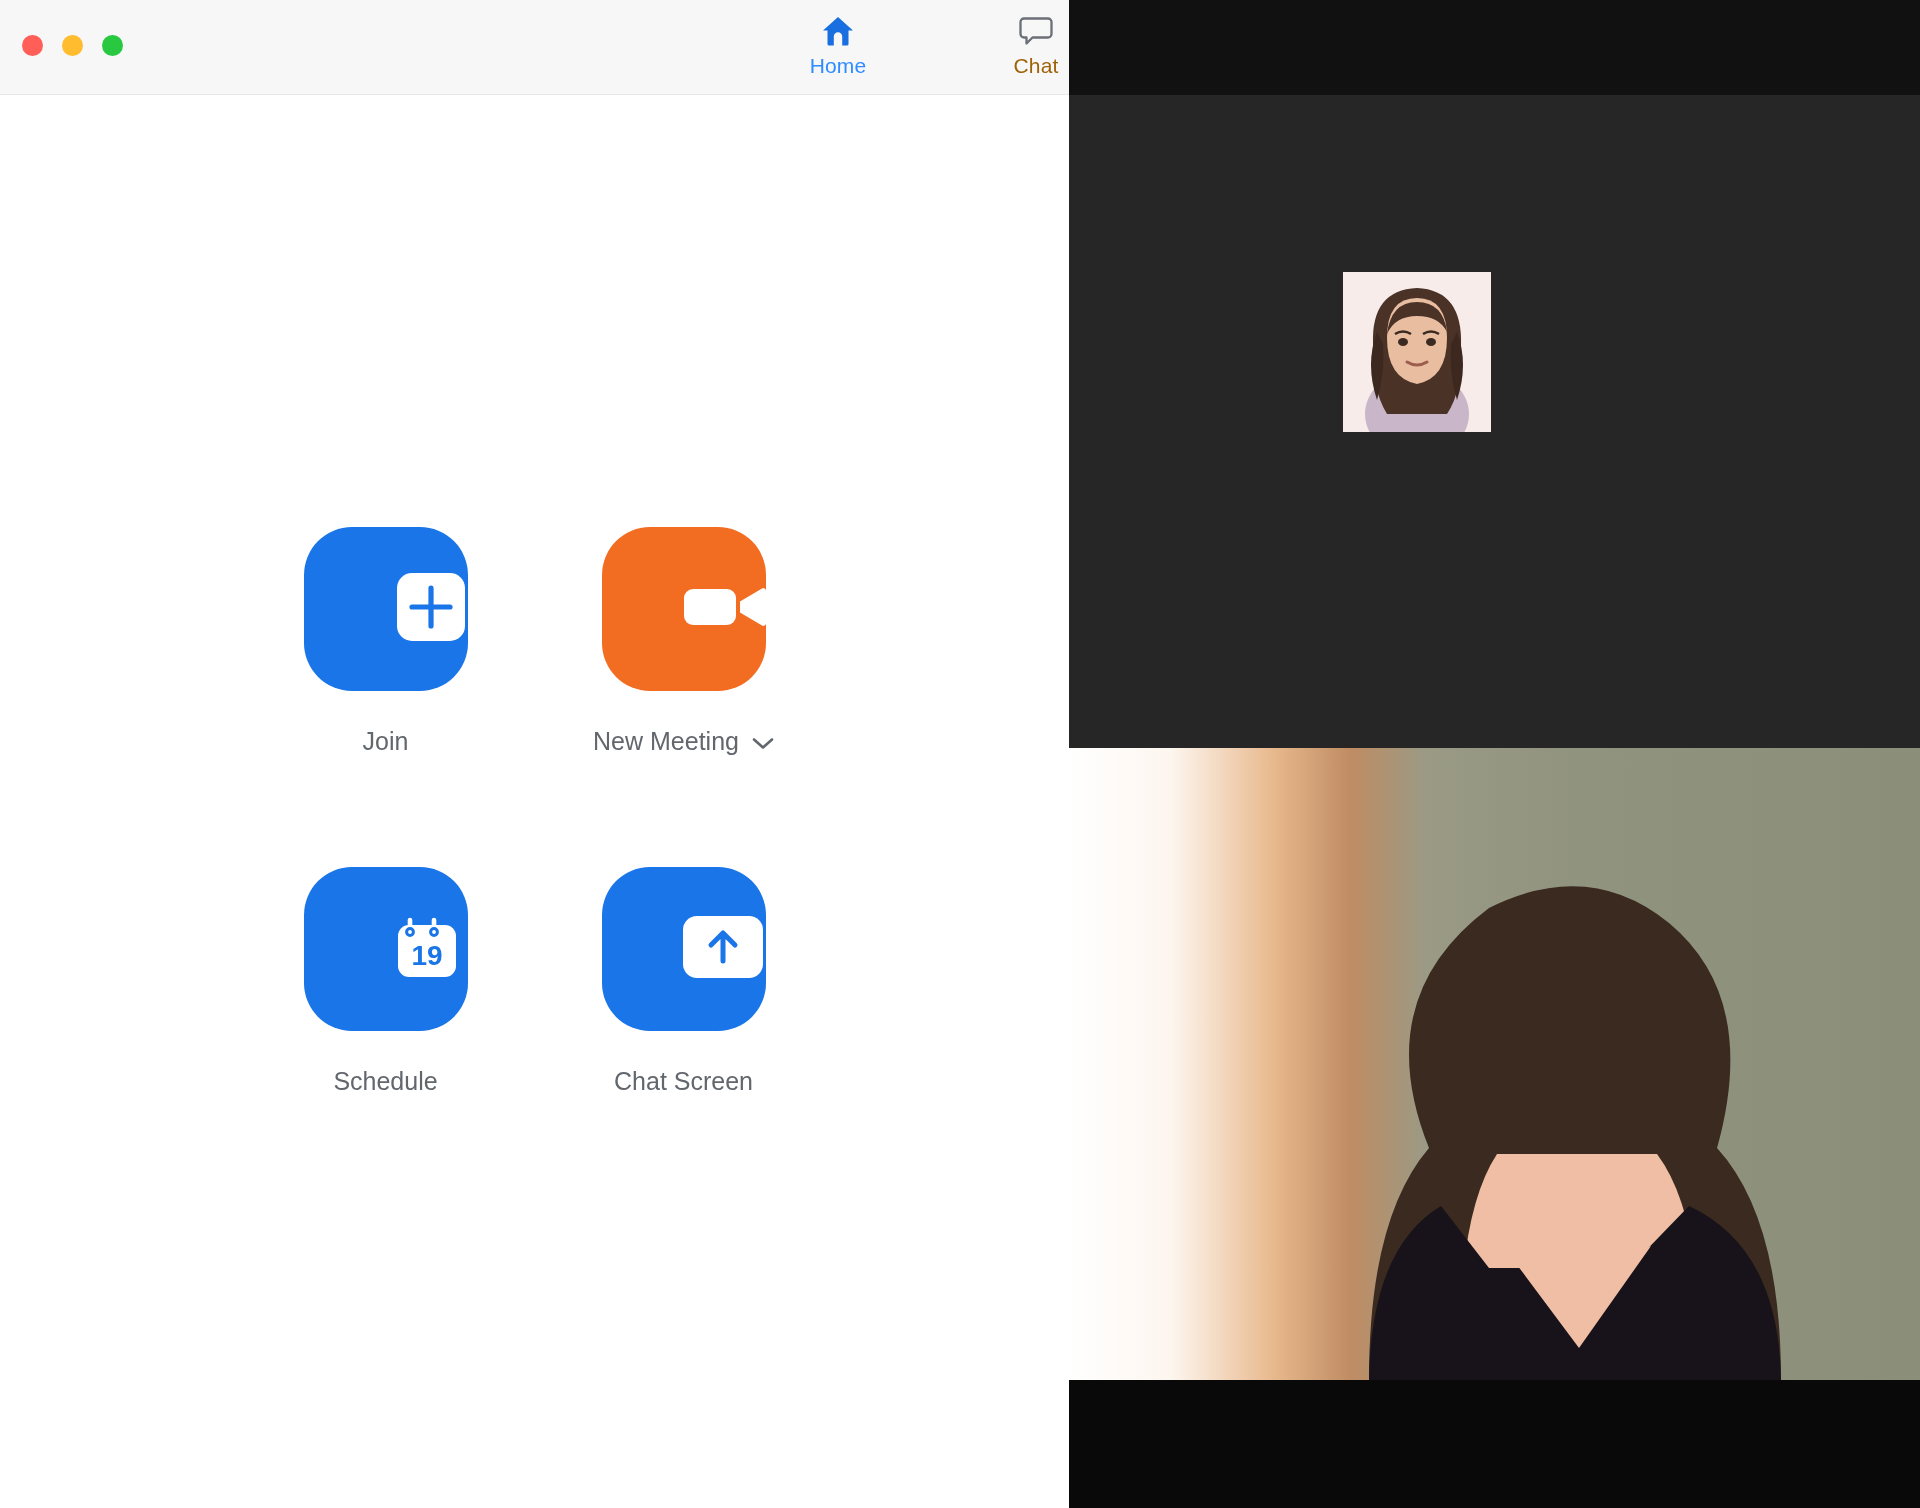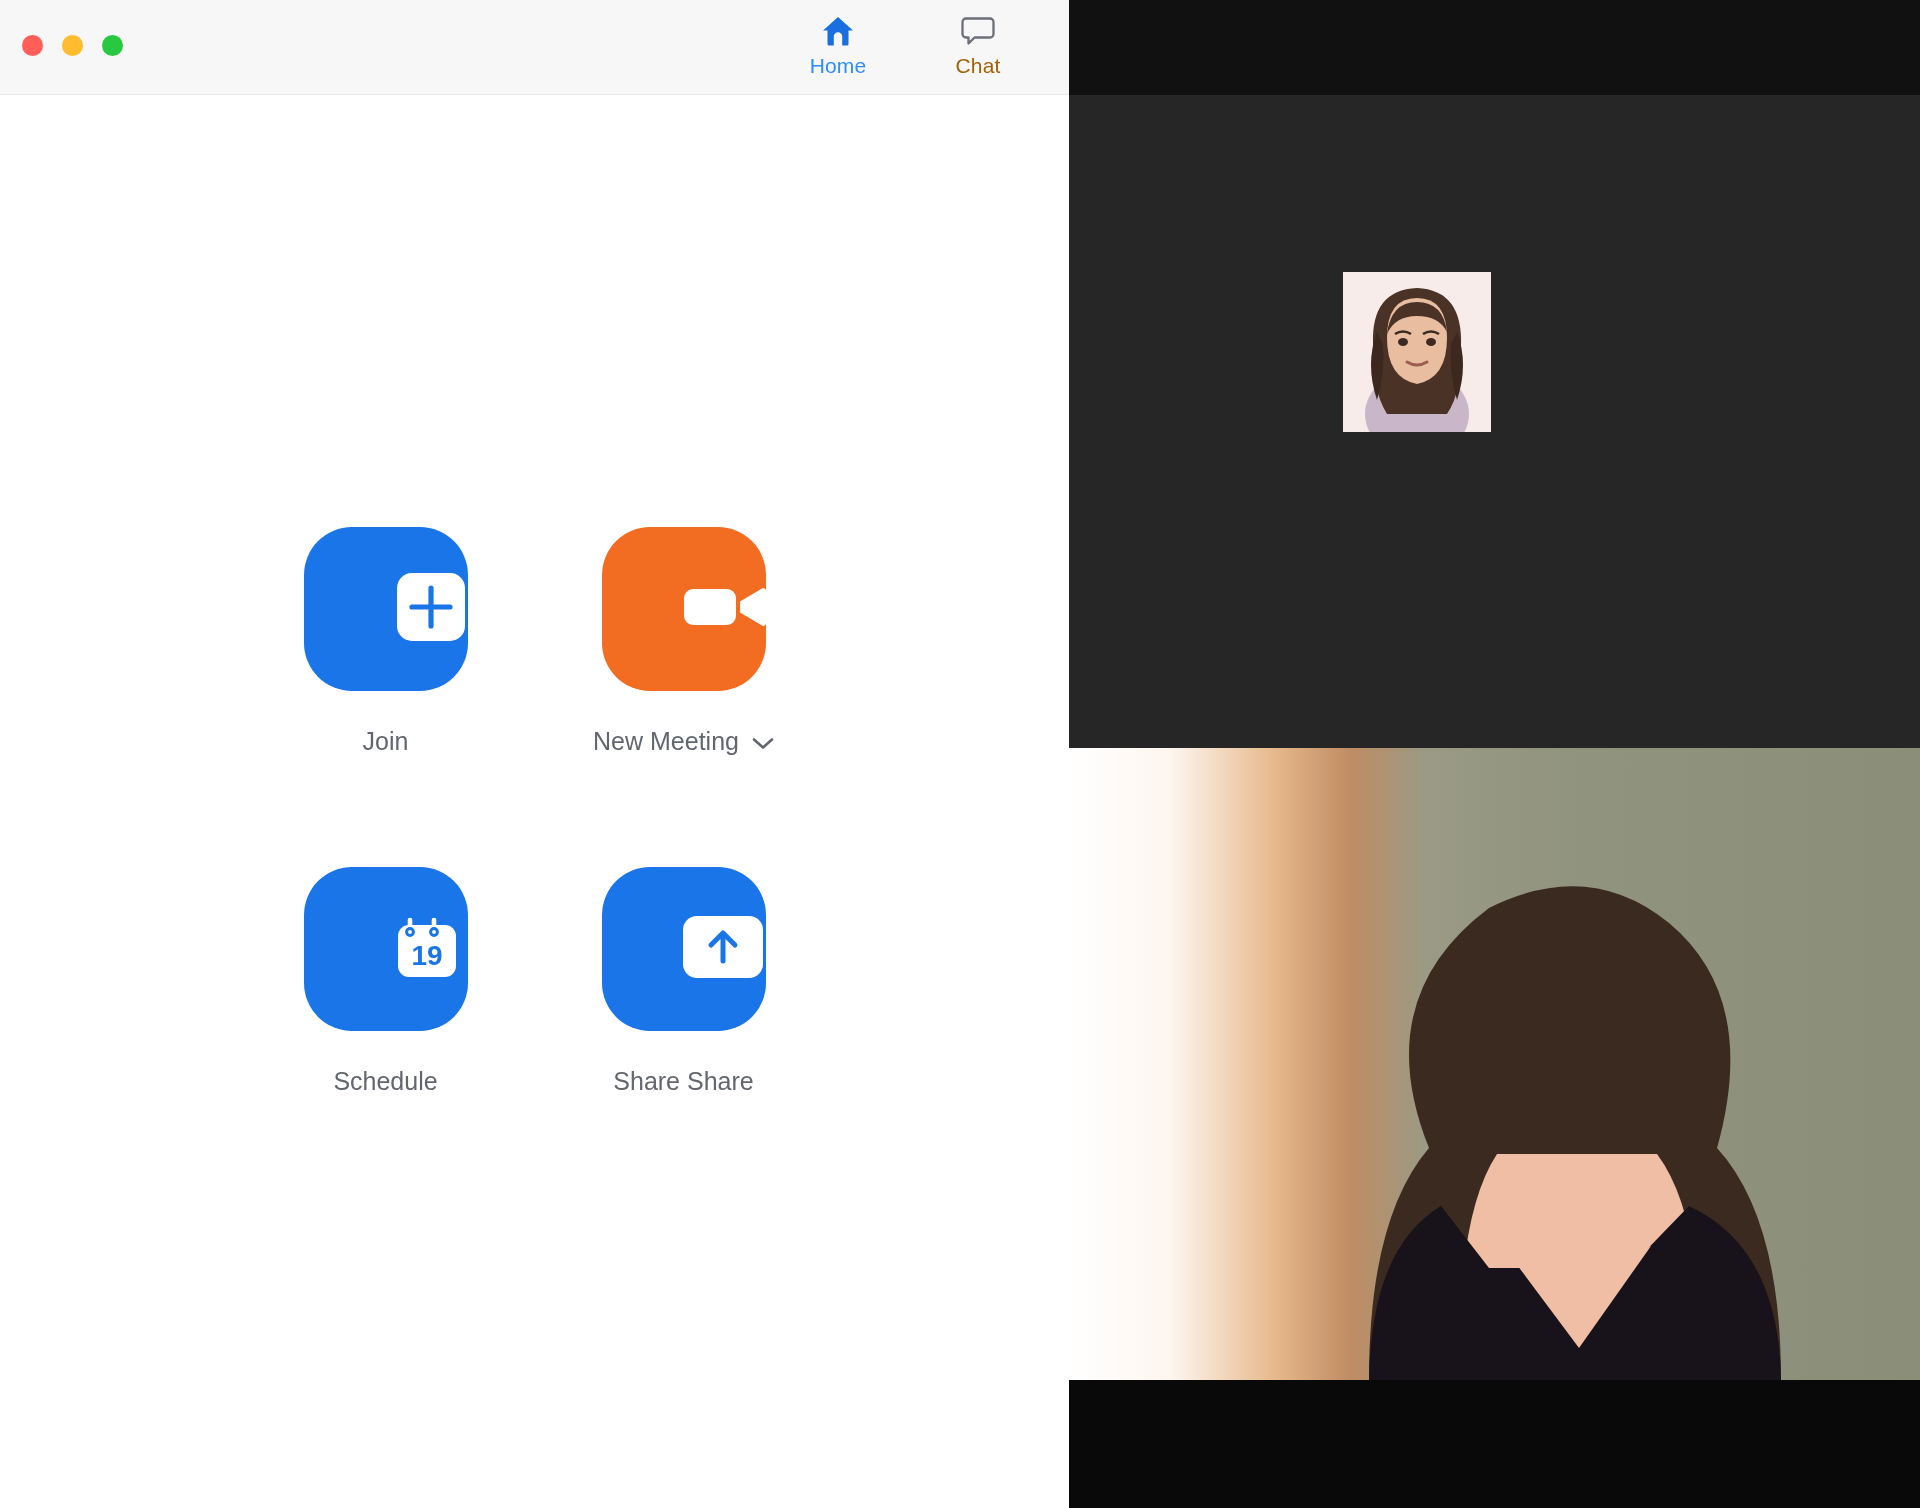--- a/index.html
+++ b/index.html
@@ -27,21 +27,21 @@
     position: absolute; left: 22px; top: 35px;
     display: flex; gap: 19px; align-items: center;
   }
   .tl { width: 21px; height: 21px; border-radius: 50%; display: block; }
   .tl-close { background: #ff5f57; }
   .tl-min   { background: #febc2e; }
   .tl-max   { background: #28c840; }
 
   .tabs {
     position: absolute; left: 790px; top: 10px;
-    display: flex; gap: 44px; align-items: flex-start;
+    display: flex; gap: 102px; align-items: flex-start;
   }
   .tab {
     display: flex; flex-direction: column; align-items: center;
     width: 96px; cursor: default; user-select: none;
   }
   .tab-icon { height: 40px; display: flex; align-items: center; justify-content: center; }
   .tab-label { margin-top: 4px; font-size: 21px; letter-spacing: .1px; }
   .tab.active .tab-label { color: #2d8cff; }
   .tab.inactive .tab-label { color: #a16207; }
 
@@ -203,21 +203,21 @@
         <div class="action">
           <div class="tile tile-blue">
             <span>
               <svg width="86" height="68" viewBox="0 0 86 68">
                 <rect x="3" y="3" width="80" height="62" rx="14" fill="#ffffff"></rect>
                 <path d="M43 48 L43 21 M31 32 L43 20 L55 32" fill="none" stroke="#1a75e8" stroke-width="5" stroke-linecap="round" stroke-linejoin="round"></path>
               </svg>
             </span>
           </div>
           <div class="action-label-row">
-            <span>Share Share</span>
+            <span>Chat Screen</span>
           </div>
         </div>
 
       </div>
     </div>
   </div>
 
   <div id="video-panel">
 
     <div id="video-topbar"></div>

